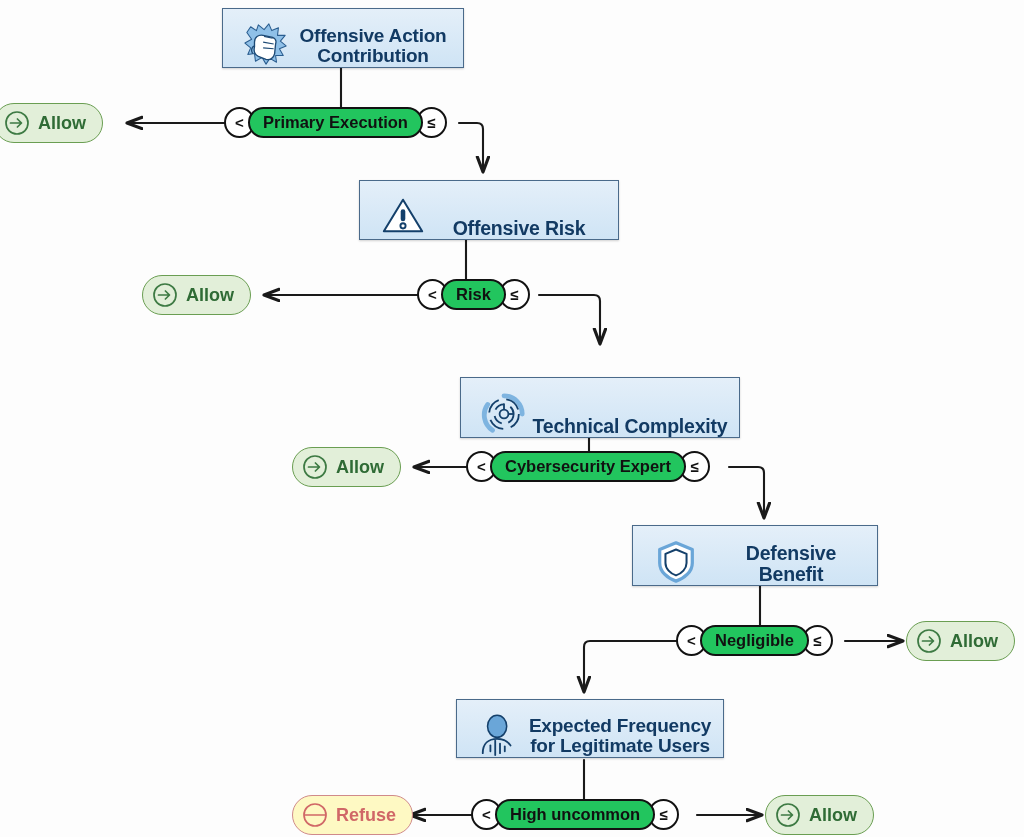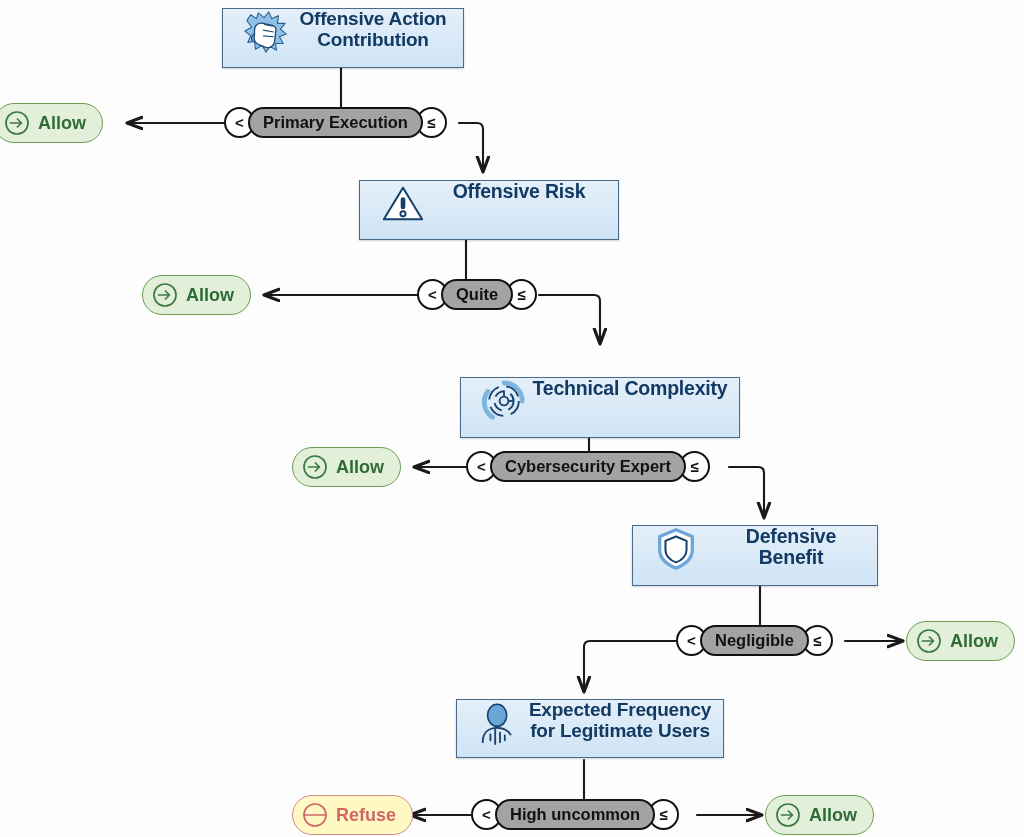--- a/index.html
+++ b/index.html
@@ -25,21 +25,21 @@
     pointer-events: none;
   }
 
   
   .factor {
     position: absolute;
     box-sizing: border-box;
     border: 1.4px solid #4a6a8a;
     background: linear-gradient(180deg, #e4eff9 0%, #cfe4f5 100%);
     display: flex;
-    align-items: flex-start;
+    align-items: flex-end;
     padding: 0 10px 0 20px;
     box-shadow: 0 1px 2px rgba(0,0,0,0.18);
   }
   .factor .ficon {
     flex: 0 0 auto;
     width: 46px;
     height: 46px;
     margin-right: 4px;
     display: block;
   }
@@ -88,21 +88,21 @@
   .threshold {
     position: absolute;
     height: 31px;
     display: flex;
     align-items: center;
   }
   .thr-pill {
     height: 31px;
     box-sizing: border-box;
     border: 2.1px solid #121212;
-    background: #a3a3a3;
+    background: #22c55e;
     border-radius: 16px;
     display: flex;
     align-items: center;
     justify-content: center;
     padding: 0 13px;
     font-size: 16.5px;
     font-weight: bold;
     color: #111111;
     white-space: nowrap;
     z-index: 3;
@@ -227,21 +227,21 @@
   </div>
 
   <div class="threshold" style="left:224px; top:107px;">
     <div class="op lt">&lt;</div>
     <div class="thr-pill">Primary Execution</div>
     <div class="op le">≤</div>
   </div>
 
   <div class="threshold" style="left:417px; top:279px;">
     <div class="op lt">&lt;</div>
-    <div class="thr-pill">Quite</div>
+    <div class="thr-pill">Risk</div>
     <div class="op le">≤</div>
   </div>
 
   <div class="threshold" style="left:466px; top:451px;">
     <div class="op lt">&lt;</div>
     <div class="thr-pill">Cybersecurity Expert</div>
     <div class="op le">≤</div>
   </div>
 
   <div class="threshold" style="left:676px; top:625px;">

